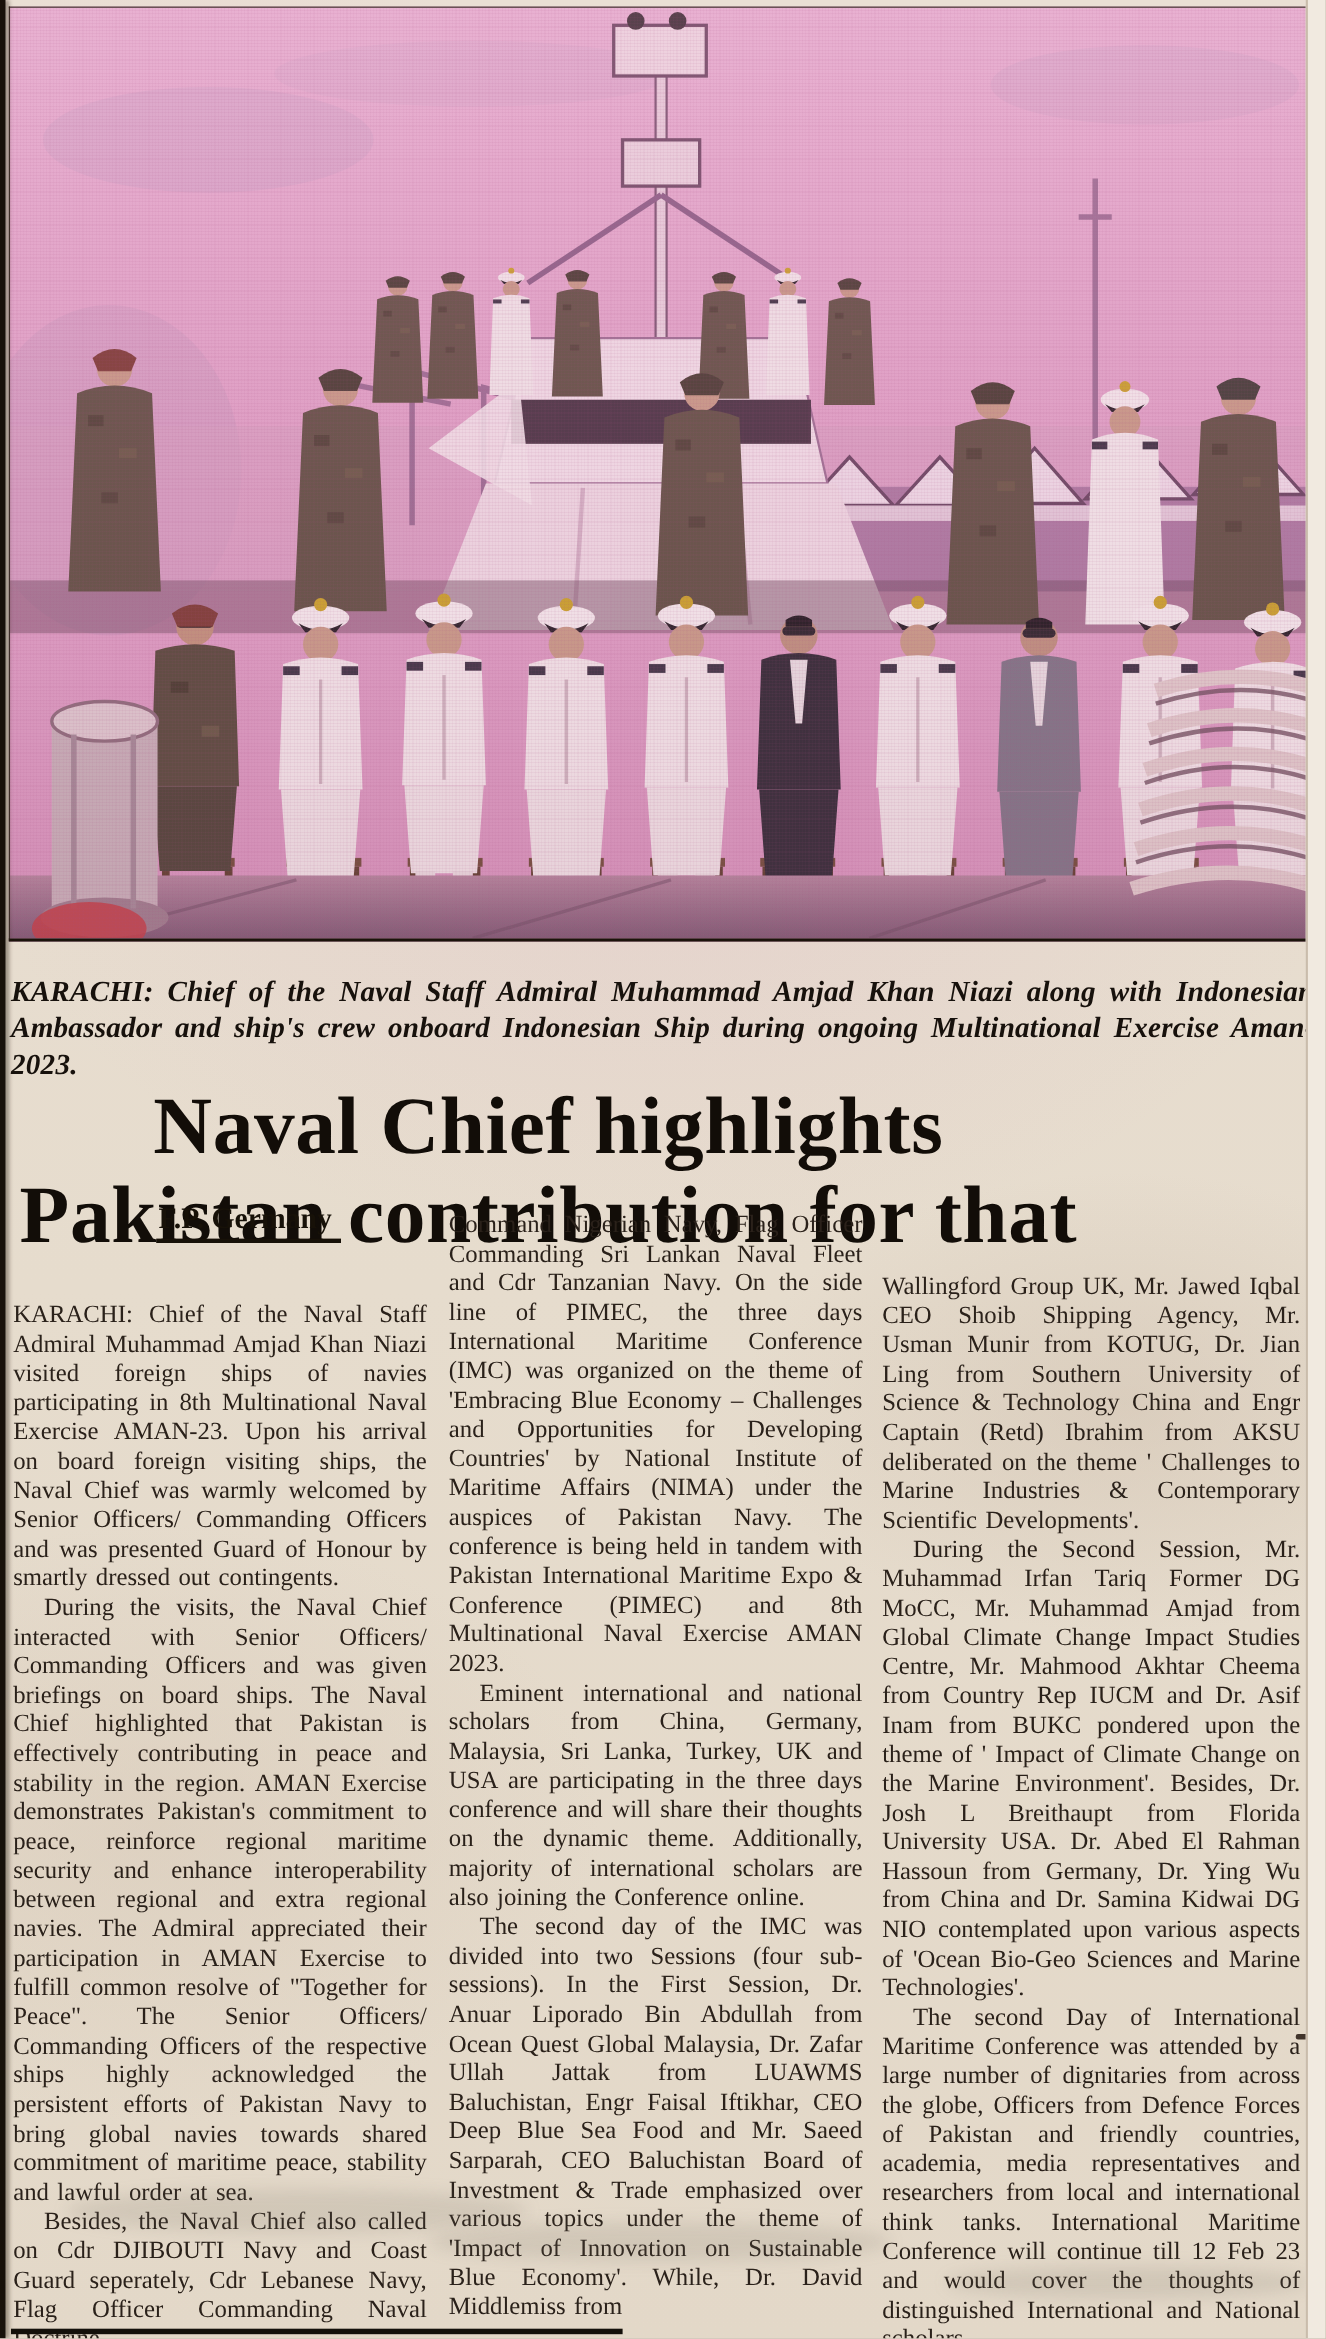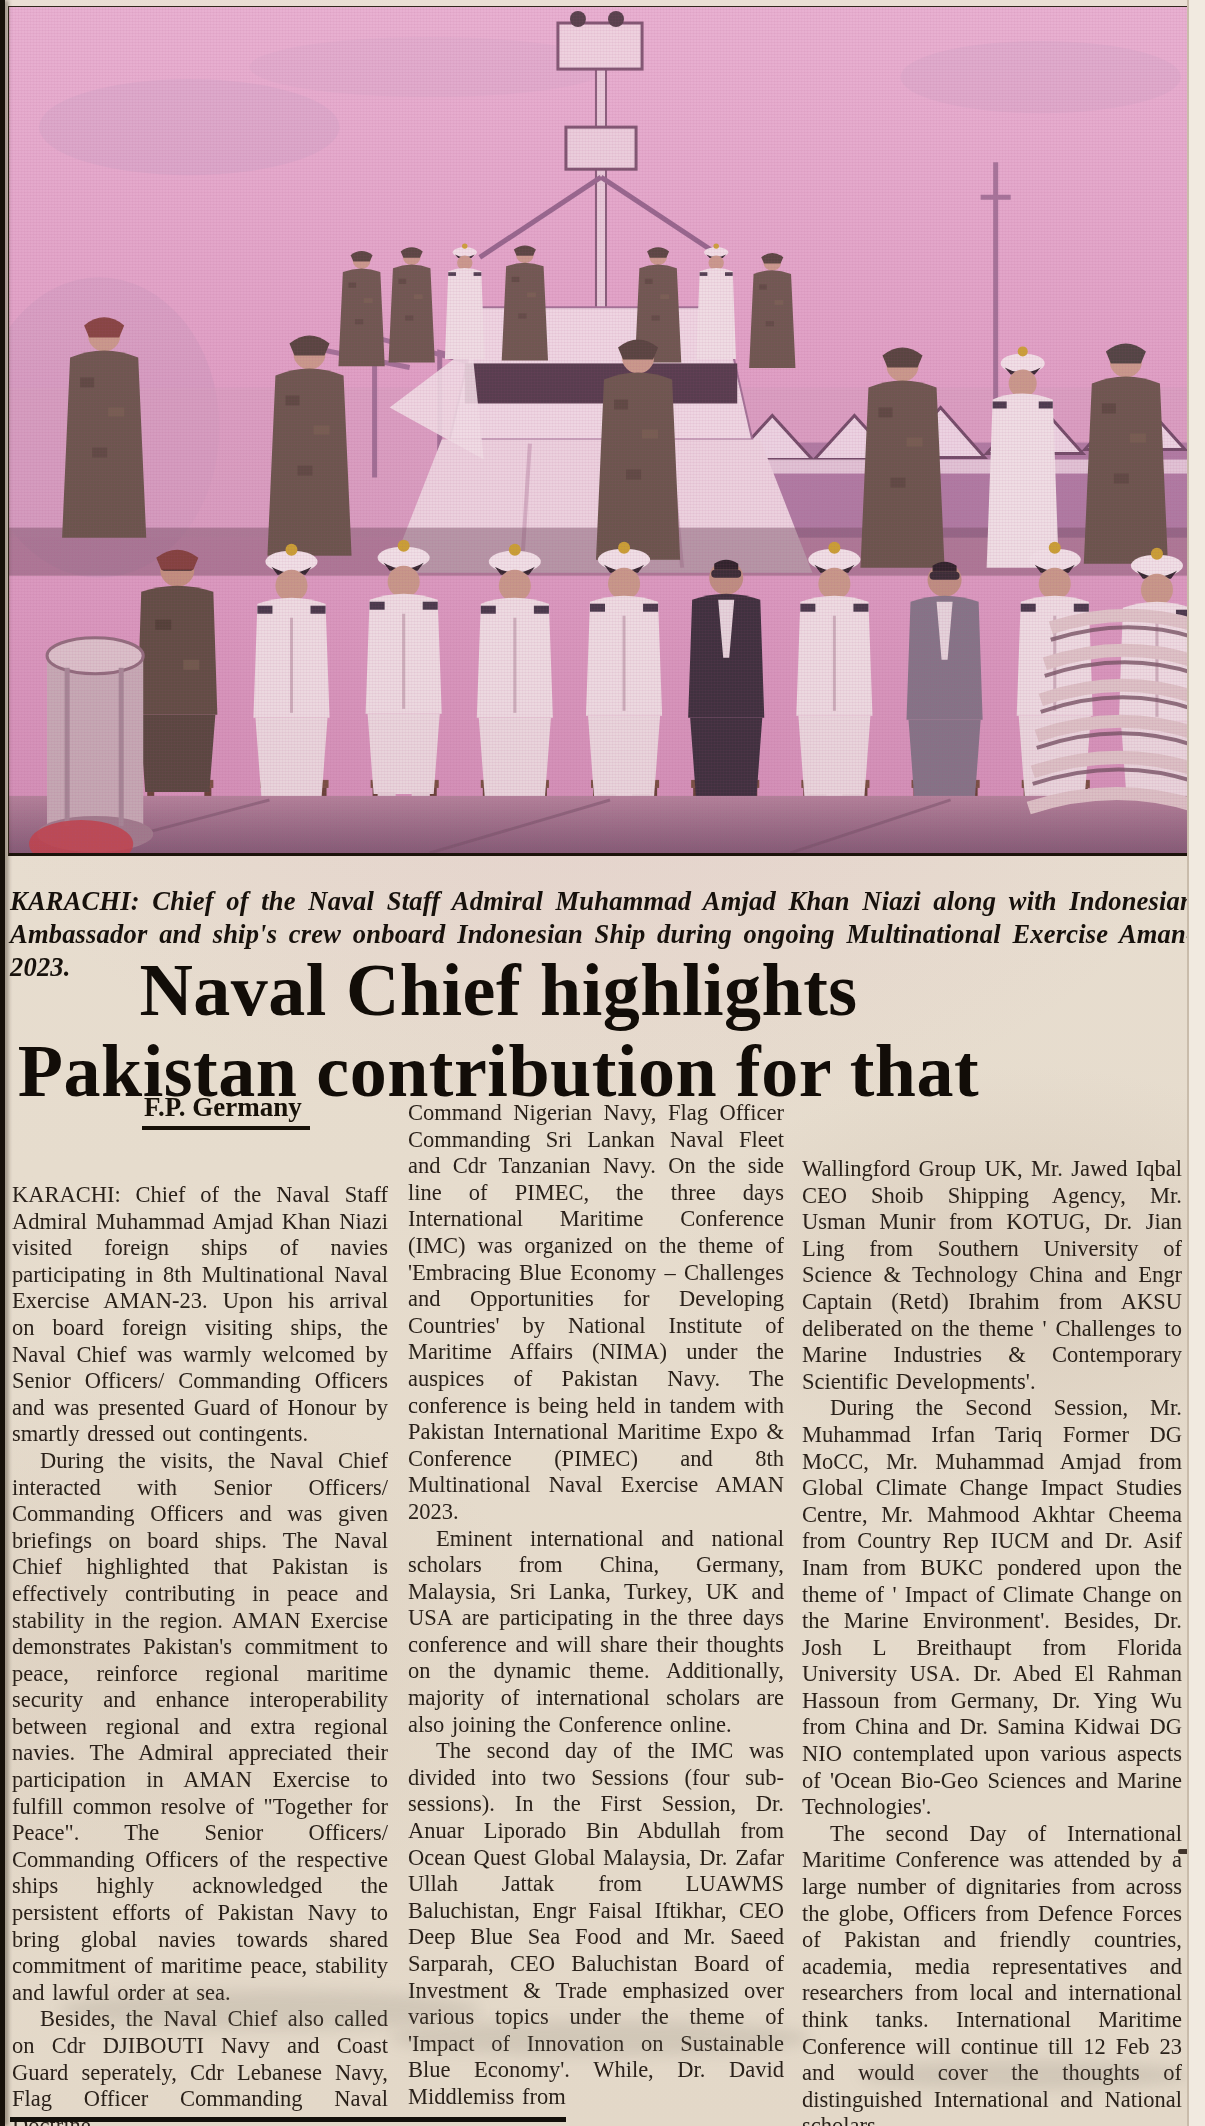--- a/index.html
+++ b/index.html
@@ -42,21 +42,21 @@
 
   
   .caption{
     position:absolute;left:10px;top:858px;width:1185px;
     font-size:26.5px;line-height:33px;font-weight:bold;font-style:italic;
     color:#17110c;text-align:justify;letter-spacing:.2px;
   }
 
   
   .headline{
-    position:absolute;left:0;top:900px;width:997px;text-align:center;
+    position:absolute;left:0;top:934px;width:997px;text-align:center;
     font-weight:bold;color:#120d08;font-size:74px;line-height:81px;letter-spacing:.5px;
   }
   .headline .hl{display:block;}
 
   
   .byline{
     position:absolute;left:142px;top:1092px;
     font-size:27px;font-weight:bold;color:#171108;
     border-bottom:4px solid #171108;padding:0 8px 3px 2px;
   }

